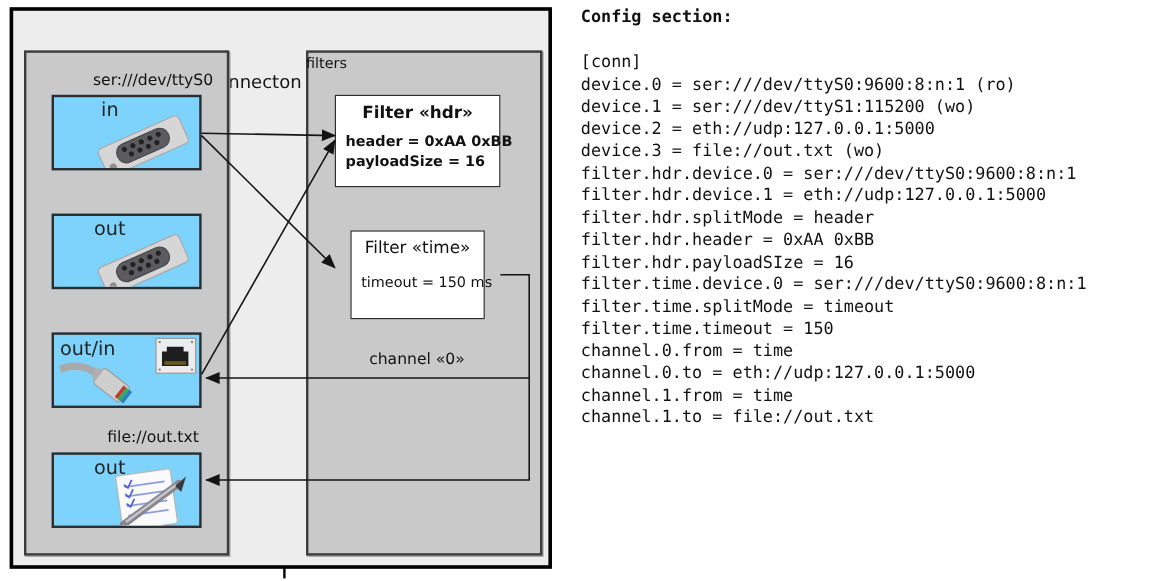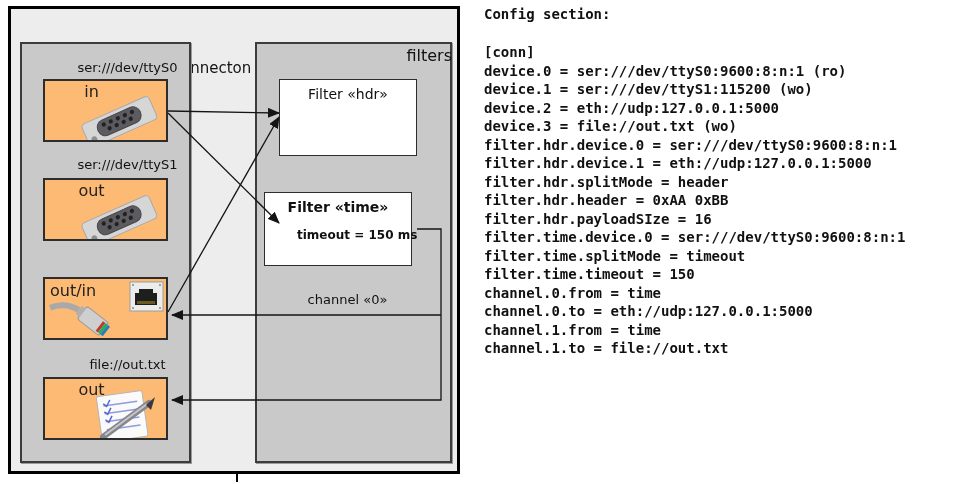--- a/index.html
+++ b/index.html
@@ -8,50 +8,50 @@
   .abs{position:absolute;box-sizing:border-box;}
 
   
   .outer-box{left:8px;top:6px;width:452px;height:468px;background:#ededed;border:3px solid #000;}
   .diagram-title{left:8px;top:11px;width:452px;text-align:center;font-size:15px;color:#141414;margin-top:48px;}
 
   
   .group-box{background:#c9c9c9;border:2px solid #3c3c3c;}
   .devices-group{left:20px;top:42px;width:171px;height:421px;box-shadow:1px 1px 0 #9a9a9a;}
   .filters-group{left:255px;top:42px;width:197px;height:421px;box-shadow:1px 1px 0 #9a9a9a;}
-  .filters-title{left:255px;top:46px;width:197px;text-align:right;font-size:16px;}
+  .filters-title{left:255px;top:46px;width:197px;text-align:left;font-size:12px;}
 
   
   .dev-label{left:20px;width:171px;text-align:center;font-size:13px;white-space:nowrap;padding-left:44px;}
-  .dev-node{left:43px;width:125px;height:63px;background:#fdba74;border:2px solid #2d2d2d;overflow:hidden;}
+  .dev-node{left:43px;width:125px;height:63px;background:#7dd3fc;border:2px solid #2d2d2d;overflow:hidden;}
   .dir-c{position:absolute;left:0;right:0;top:1px;text-align:center;padding-right:28px;font-size:16px;color:#222;}
   .dir-l{position:absolute;left:5px;top:2px;font-size:16px;color:#222;}
   .dev-icon{position:absolute;}
 
   
   .filter-node{background:#fff;border:1.5px solid #2d2d2d;}
-  .filter-hdr{left:279px;top:79px;width:138px;height:77px;}
-  .filter-time{left:264px;top:192px;width:148px;height:74px;font-weight:bold;}
+  .filter-hdr{left:279px;top:79px;width:138px;height:77px;font-weight:bold;}
+  .filter-time{left:292px;top:192px;width:112px;height:74px;}
   .filter-title{position:absolute;left:0;right:0;top:6px;text-align:center;font-size:14px;}
   .filter-props{position:absolute;left:8px;top:30px;font-size:12px;line-height:16px;white-space:nowrap;}
-  .filter-time .filter-props{top:34px;margin-left:24px;}
+  .filter-time .filter-props{top:34px;}
 
   
   .channel-label{left:280px;width:135px;text-align:center;font-size:13px;white-space:nowrap;}
 
   
   .arrows{left:0;top:0;width:964px;height:484px;pointer-events:none;}
 
   .border-notch{left:236px;top:473px;width:2px;height:9px;background:#000;}
 
   
   .config-heading{left:484px;top:6px;font-family:"DejaVu Sans Mono",monospace;
                   font-weight:bold;font-size:14px;white-space:pre;text-align:center;}
   .config-text{left:484px;top:43px;margin:0;font-family:"DejaVu Sans Mono",monospace;
-               font-weight:bold;font-size:14px;line-height:18.5px;white-space:pre;}
+               font-weight:normal;font-size:14px;line-height:18.5px;white-space:pre;}
 </style>
 </head>
 <body>
 
 <div class="canvas">
 
   <div class="abs outer-box"></div>
   <div class="abs diagram-title">PIConnecton «conn»</div>
 
   <div class="abs group-box devices-group"></div>
@@ -75,21 +75,20 @@
           <circle cx="38" cy="35" r="2.2" fill="#222"></circle>
             <circle cx="46" cy="35" r="2.2" fill="#222"></circle>
             <circle cx="54" cy="35" r="2.2" fill="#222"></circle>
             <circle cx="62" cy="35" r="2.2" fill="#222"></circle>
           <circle cx="19" cy="39" r="3" fill="#8f8f8f"></circle>
         </g>
       </svg>
     </span>
   </div>
 
-  <div class="abs dev-label" style="top:157px">ser:///dev/ttyS1</div>
   <div class="abs dev-node" style="top:178px">
     <span class="dir-c">out</span>
     <span class="dev-icon" style="left:25px;top:9px">
       <svg width="98" height="54" viewBox="0 0 100 56">
         <g transform="rotate(-24 50 32)">
           <rect x="12" y="20" width="76" height="26" rx="4" fill="#d6d6d6" stroke="#a8a8a8"></rect>
           <rect x="26" y="24" width="48" height="17" rx="8" fill="#5c5c60" stroke="#47474b"></rect>
           <circle cx="34" cy="29" r="2.2" fill="#222"></circle>
             <circle cx="42" cy="29" r="2.2" fill="#222"></circle>
             <circle cx="50" cy="29" r="2.2" fill="#222"></circle>
@@ -145,20 +144,24 @@
         </g>
         <path d="M18 48 L64 14" stroke="#86868c" stroke-width="6" stroke-linecap="round"></path>
         <path d="M20 46 L62 15" stroke="#c6c6cc" stroke-width="2"></path>
         <polygon points="70,8 61,16 66,21" fill="#3a3a3e"></polygon>
       </svg>
     </span>
   </div>
 
   <div class="abs filter-node filter-hdr">
     <div class="filter-title">Filter «hdr»</div>
+    <div class="filter-props">
+      <div>header = 0xAA 0xBB</div>
+      <div>payloadSize = 16</div>
+    </div>
   </div>
 
   <div class="abs filter-node filter-time">
     <div class="filter-title">Filter «time»</div>
     <div class="filter-props">
       <div>timeout = 150 ms</div>
     </div>
   </div>
 
   <div class="abs channel-label" style="top:292px">channel «0»</div>

